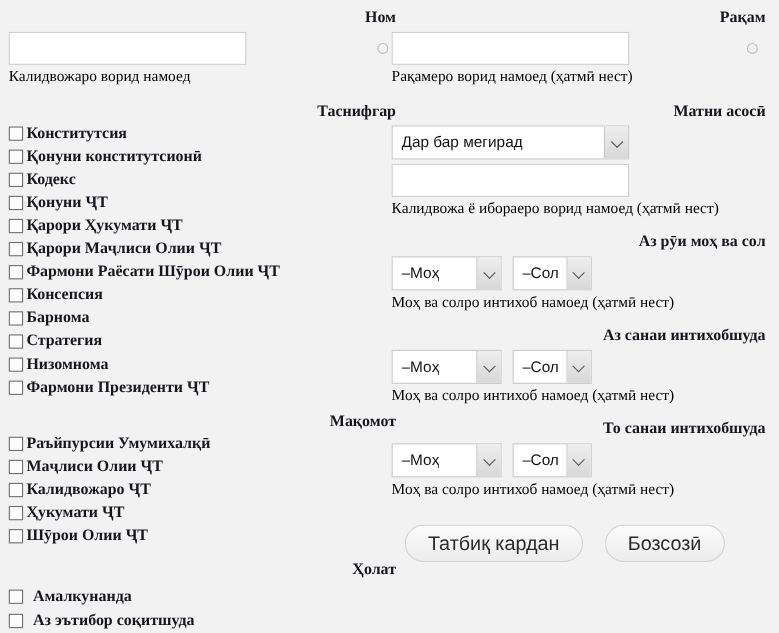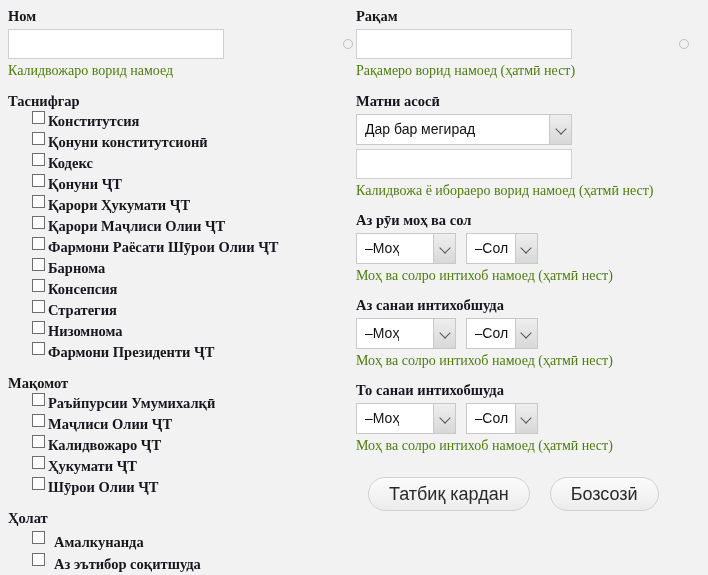--- a/index.html
+++ b/index.html
@@ -31,26 +31,27 @@
   .field-group { margin: 0 0 0 0; }
 
   .lbl {
     font-family: "Liberation Serif", "DejaVu Serif", serif;
     font-weight: bold;
     font-size: 14.5px;
     color: #16161d;
     line-height: 20px;
     margin: 0;
     padding: 0;
+    text-align: right;
   }
 
   .helptext {
     font-family: "Liberation Serif", "DejaVu Serif", serif;
     font-size: 14px;
-    color: #4d7c0f;
+    color: #000000;
     line-height: 19px;
     margin: 2px 0 0 0;
     white-space: nowrap;
   }
 
   
   .txt-wrap {
     position: relative;
     display: block;
   }
@@ -128,23 +129,23 @@
     transform: rotate(45deg);
   }
   .sel-main  { width: 216px; }
   .sel-month { width: 100px; }
   .sel-year  { width: 72px; margin-left: 6px; }
 
   
   .cb-list { margin: 0; padding: 0; }
   .cb-row {
     display: flex;
+    align-items: center;
     line-height: 21px;
     height: 21px;
-    margin-left: 24px;
   }
   .cb-row.loose { height: 22px; line-height: 22px; }
   .cb-box {
     box-sizing: border-box;
     width: 13px;
     height: 13px;
     min-width: 13px;
     background: #fdfdfd;
     border: 1px solid #6e6e6e;
     margin: 0;
@@ -218,25 +219,25 @@
         <div class="cb-row">
           <span class="cb-box"></span>
           <span class="cb-lbl">Қарори Маҷлиси Олии ҶТ</span>
         </div>
         <div class="cb-row">
           <span class="cb-box"></span>
           <span class="cb-lbl">Фармони Раёсати Шӯрои Олии ҶТ</span>
         </div>
         <div class="cb-row">
           <span class="cb-box"></span>
+          <span class="cb-lbl">Консепсия</span>
+        </div>
+        <div class="cb-row">
+          <span class="cb-box"></span>
           <span class="cb-lbl">Барнома</span>
-        </div>
-        <div class="cb-row">
-          <span class="cb-box"></span>
-          <span class="cb-lbl">Консепсия</span>
         </div>
         <div class="cb-row">
           <span class="cb-box"></span>
           <span class="cb-lbl">Стратегия</span>
         </div>
         <div class="cb-row">
           <span class="cb-box"></span>
           <span class="cb-lbl">Низомнома</span>
         </div>
         <div class="cb-row">

